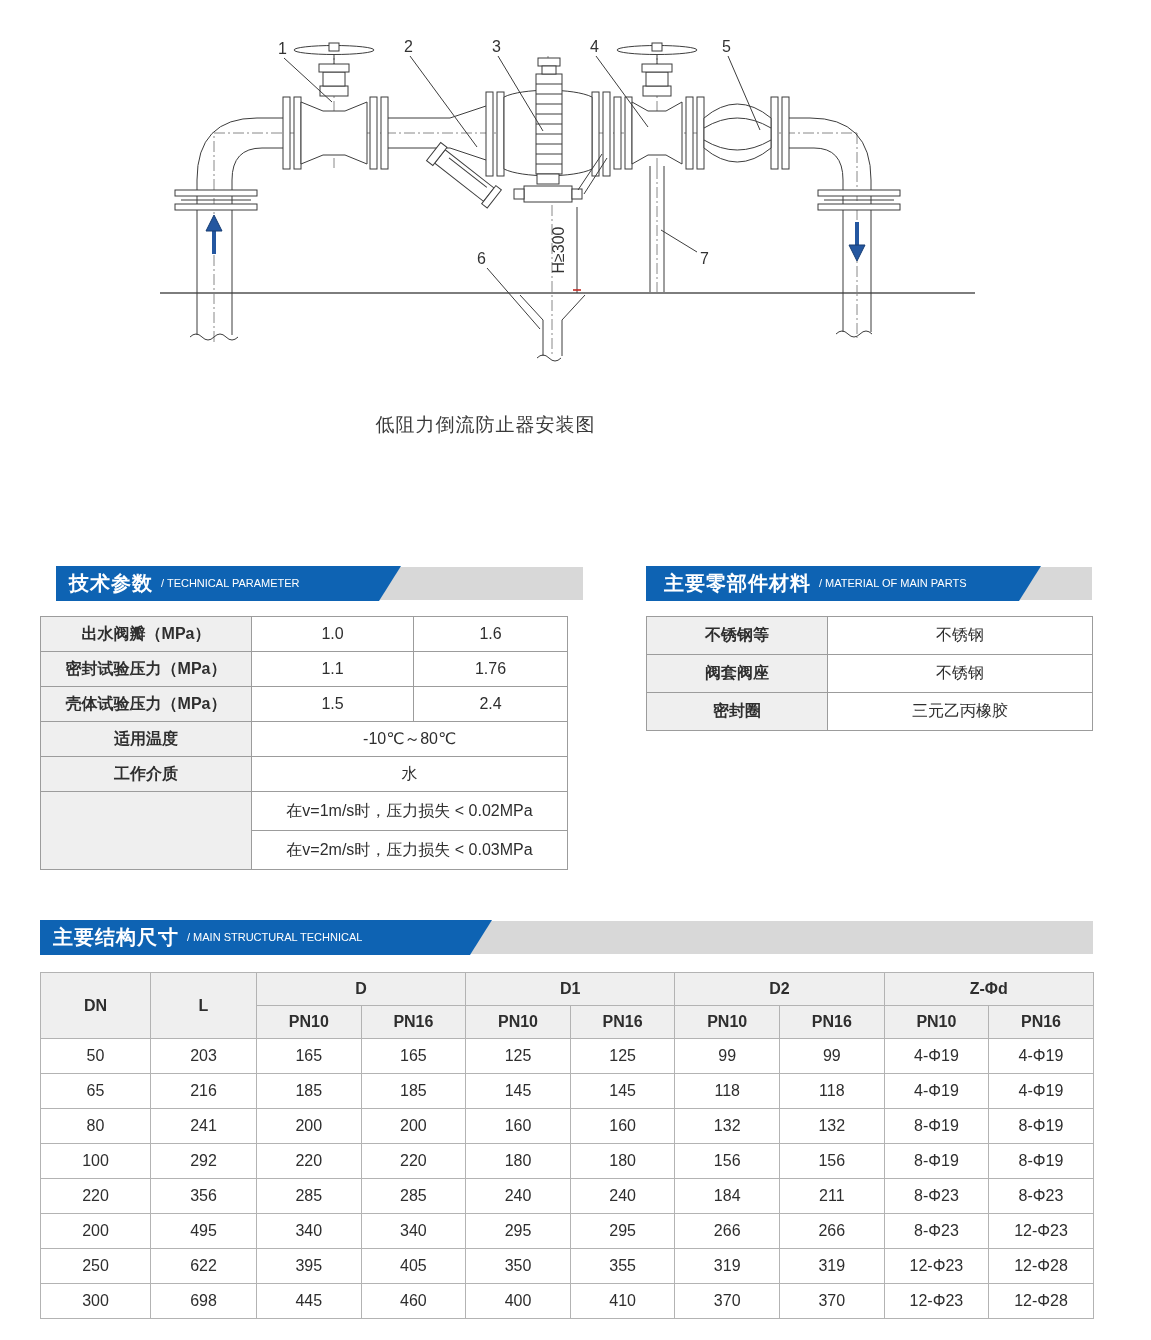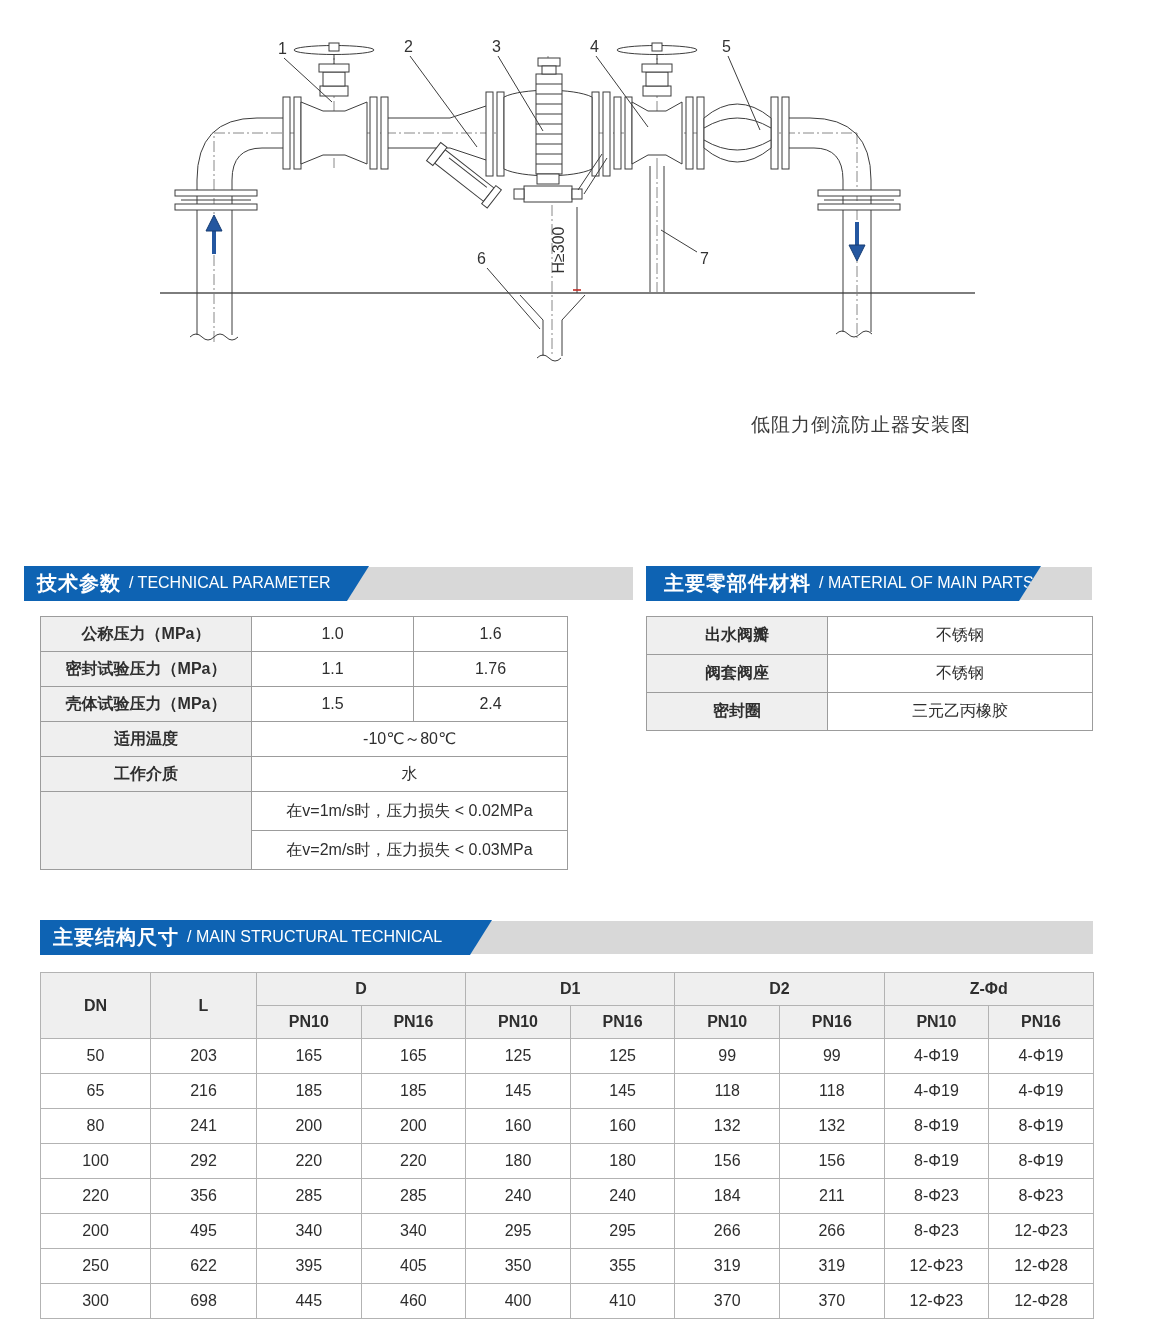--- a/index.html
+++ b/index.html
@@ -6,40 +6,40 @@
   html,body { background:#ffffff; }
   body {
     width:1151px; height:1340px; position:relative; overflow:hidden;
     font-family:"Liberation Sans","DejaVu Sans",sans-serif; color:#333;
   }
   .page { position:relative; width:1151px; height:1340px; background:#fff; }
 
   
   .diagram-wrap { position:absolute; left:0; top:0; width:1151px; height:400px; }
   .diagram-caption {
-    position:absolute; left:0; top:412px; width:971px; text-align:right;
+    position:absolute; left:0; top:412px; width:971px; text-align:center;
     font-size:19px; color:#3a3a3a; letter-spacing:1px;
   }
   .diagram-legend {
     position:absolute; left:0; top:460px; width:1151px; text-align:center;
     font-size:17px; color:#3a3a3a;
   }
 
   
   .banner { position:absolute; height:35px; }
   .banner .gray-bar {
     position:absolute; left:0; right:0; top:1px; bottom:1px; background:#d8d8d8;
   }
   .banner .blue-bar {
     position:absolute; left:0; top:0; bottom:0; background:#0e63b3;
     clip-path:polygon(0 0, 100% 0, calc(100% - 22px) 100%, 0 100%);
     display:flex; align-items:center; padding-left:13px; white-space:nowrap;
   }
   .banner .zh { color:#fff; font-size:20px; font-weight:bold; letter-spacing:1px; }
-  .banner .en { color:#fff; font-size:16px; margin-left:8px; padding-bottom:1px; }
+  .banner .en { color:#fff; font-size:11px; margin-left:8px; padding-bottom:1px; }
 
   
   table { border-collapse:collapse; table-layout:fixed; background:#fff; }
   td, th { border:1px solid #9c9c9c; text-align:center; vertical-align:middle;
            font-size:16px; color:#2e2e2e; overflow:hidden; }
   .lbl { background:#efefef; font-weight:bold; }
 
   .tech-table { position:absolute; left:40px; top:616px; width:527px; }
   .tech-table td { height:35px; }
   .tech-table tr.tall td { height:39px; }
@@ -219,21 +219,21 @@
         <text class="num" x="590" y="52">4</text>
         <text class="num" x="722" y="52">5</text>
         <text class="num" x="477" y="264">6</text>
         <text class="num" x="700" y="264">7</text>
       </g>
     </svg>
   </div>
 
   <div class="diagram-caption">低阻力倒流防止器安装图</div>
 
-  <div class="banner" style="left:24px; top:566px; width:609px;">
+  <div class="banner" style="left:56px; top:566px; width:527px;">
     <div class="gray-bar"></div>
     <div class="blue-bar" style="width:345px;">
       <span class="zh">技术参数</span>
       <span class="en">/ TECHNICAL PARAMETER</span>
     </div>
   </div>
 
   <div class="banner" style="left:646px; top:566px; width:446px;">
     <div class="gray-bar"></div>
     <div class="blue-bar" style="width:395px;padding-left:18px;">
@@ -251,21 +251,21 @@
   </div>
 
   <table class="tech-table">
     <colgroup>
         <col style="width:211px">
         <col style="width:162px">
         <col style="width:154px">
       </colgroup>
     <tbody>
       <tr>
-        <td class="lbl">公称压力（MPa）</td>
+        <td class="lbl">出水阀瓣（MPa）</td>
         <td>1.0</td>
         <td>1.6</td>
       </tr>
       <tr>
         <td class="lbl">密封试验压力（MPa）</td>
         <td>1.1</td>
         <td>1.76</td>
       </tr>
       <tr>
         <td class="lbl">壳体试验压力（MPa）</td>
@@ -290,21 +290,21 @@
     </tbody>
   </table>
 
   <table class="mat-table">
     <colgroup>
         <col style="width:181px">
         <col style="width:265px">
       </colgroup>
     <tbody>
       <tr>
-        <td class="lbl">出水阀瓣</td>
+        <td class="lbl">不锈钢等</td>
         <td>不锈钢</td>
       </tr>
       <tr>
         <td class="lbl">阀套阀座</td>
         <td>不锈钢</td>
       </tr>
       <tr>
         <td class="lbl">密封圈</td>
         <td>三元乙丙橡胶</td>
       </tr>

